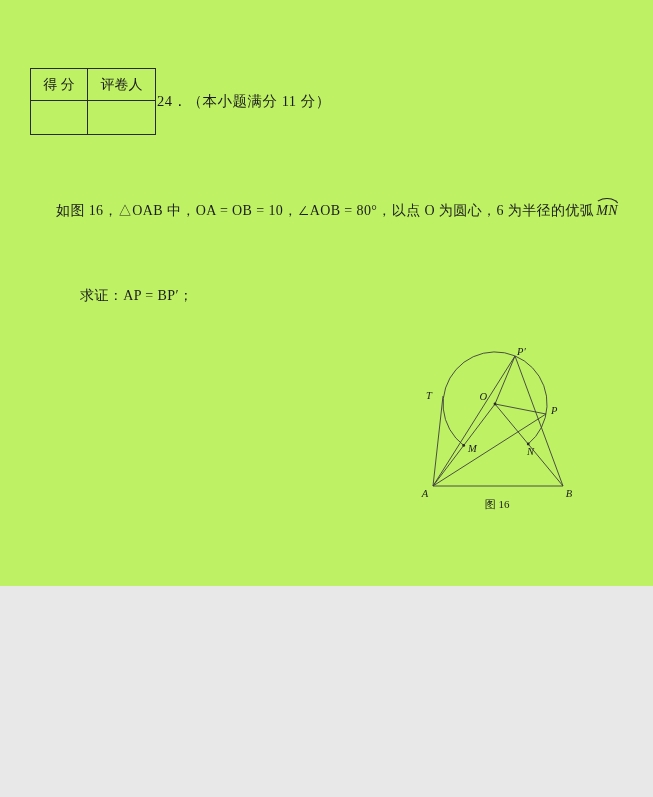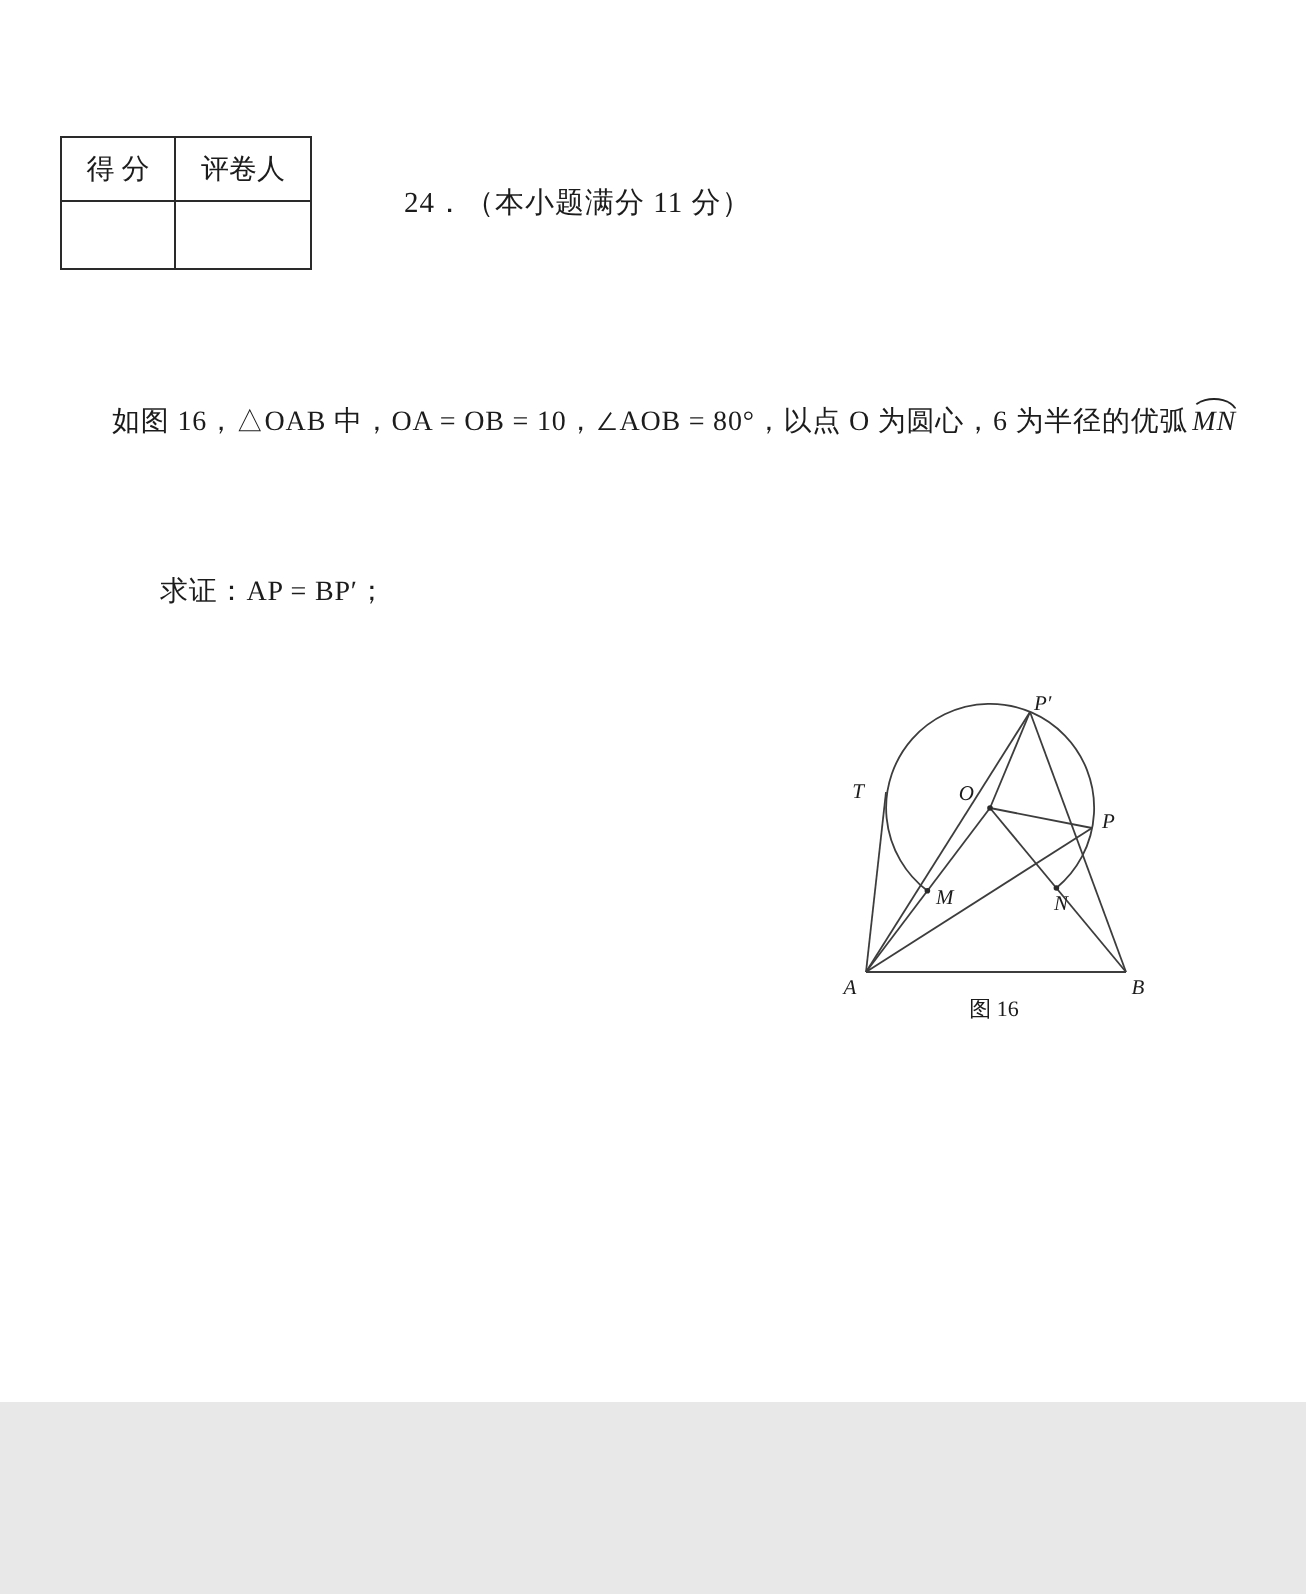--- a/index.html
+++ b/index.html
@@ -1,19 +1,19 @@
 <!DOCTYPE html>
 <html><head>
 <meta charset="utf-8">
 <style>
   html,body{margin:0;padding:0;background:#e8e8e8;}
   .page{
     position:relative;
-    width:653px;height:701px;
-    background:#ffffff;
+    width:653px;height:586px;
+    background:#bef264;
     font-family:"Liberation Serif", serif;
     color:#1c1c1c;
     overflow:hidden;
   }
   
   .score-table{
     position:absolute;left:30px;top:68px;
     border-collapse:collapse;
   }
   .score-table td{
@@ -21,21 +21,21 @@
     font-size:14px;
     text-align:center;
     padding:0;
   }
   .score-table .c1{width:56px;height:31px;}
   .score-table .c2{width:67px;height:31px;}
   .score-table .empty{height:33px;}
   
   .prob-title{
     position:absolute;left:157px;top:92px;
-    font-size:14.5px;letter-spacing:0.5px;margin-left:45px;
+    font-size:14.5px;letter-spacing:0.5px;
   }
   
   .tline{
     position:absolute;
     font-size:14px;
     letter-spacing:0.4px;
     white-space:nowrap;
     margin-top:42px;
   }
   .l-intro1{left:56px;top:160px;}

